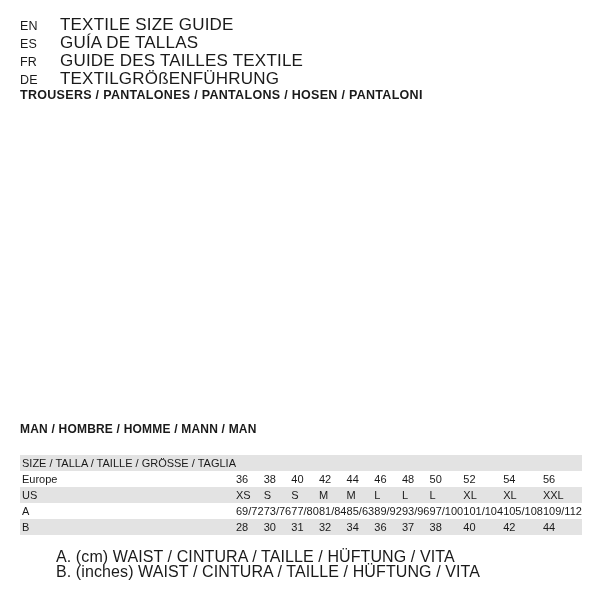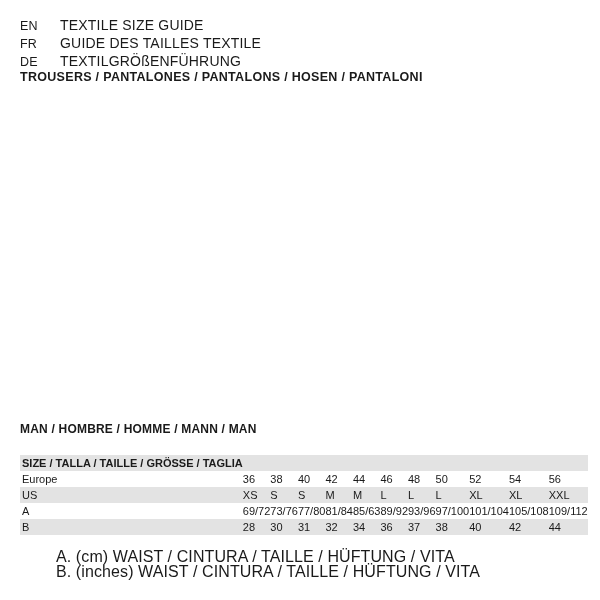--- a/index.html
+++ b/index.html
@@ -32,21 +32,21 @@
     align-items: baseline;
     height: 18px;
     line-height: 18px;
   }
   .lang-code {
     width: 40px;
     font-size: 12.5px;
     letter-spacing: 0.2px;
   }
   .lang-text {
-    font-size: 14px;
+    font-size: 17px;
     letter-spacing: 0.2px;
   }
 
   .section-title {
     font-size: 12.5px;
     font-weight: bold;
     letter-spacing: 0.3px;
   }
 
   
@@ -96,41 +96,45 @@
   }
   td.label-col {
     width: 88px;
     padding-left: 2px !important;
   }
   td.data-col {
     width: 50px;
     text-align: left;
   }
   .hdr-row td {
-    font-weight: bold;
+    font-weight: normal;
     margin-top: 48px;
   }
 
   .footnotes {
     margin-top: 14px;
     font-size: 16px;
     line-height: 15px;
     letter-spacing: 0.1px;
     margin-left: 36px;
   }
 </style>
 </head>
 <body>
 
 <div class="page">
 
   <div class="lang-list">
     <div class="lang-row">
       <span class="lang-code">EN</span>
       <span class="lang-text">TEXTILE SIZE GUIDE</span>
+    </div>
+    <div class="lang-row">
+      <span class="lang-code">ES</span>
+      <span class="lang-text">GUÍA DE TALLAS</span>
     </div>
     <div class="lang-row">
       <span class="lang-code">FR</span>
       <span class="lang-text">GUIDE DES TAILLES TEXTILE</span>
     </div>
     <div class="lang-row">
       <span class="lang-code">DE</span>
       <span class="lang-text">TEXTILGRÖßENFÜHRUNG</span>
     </div>
   </div>

